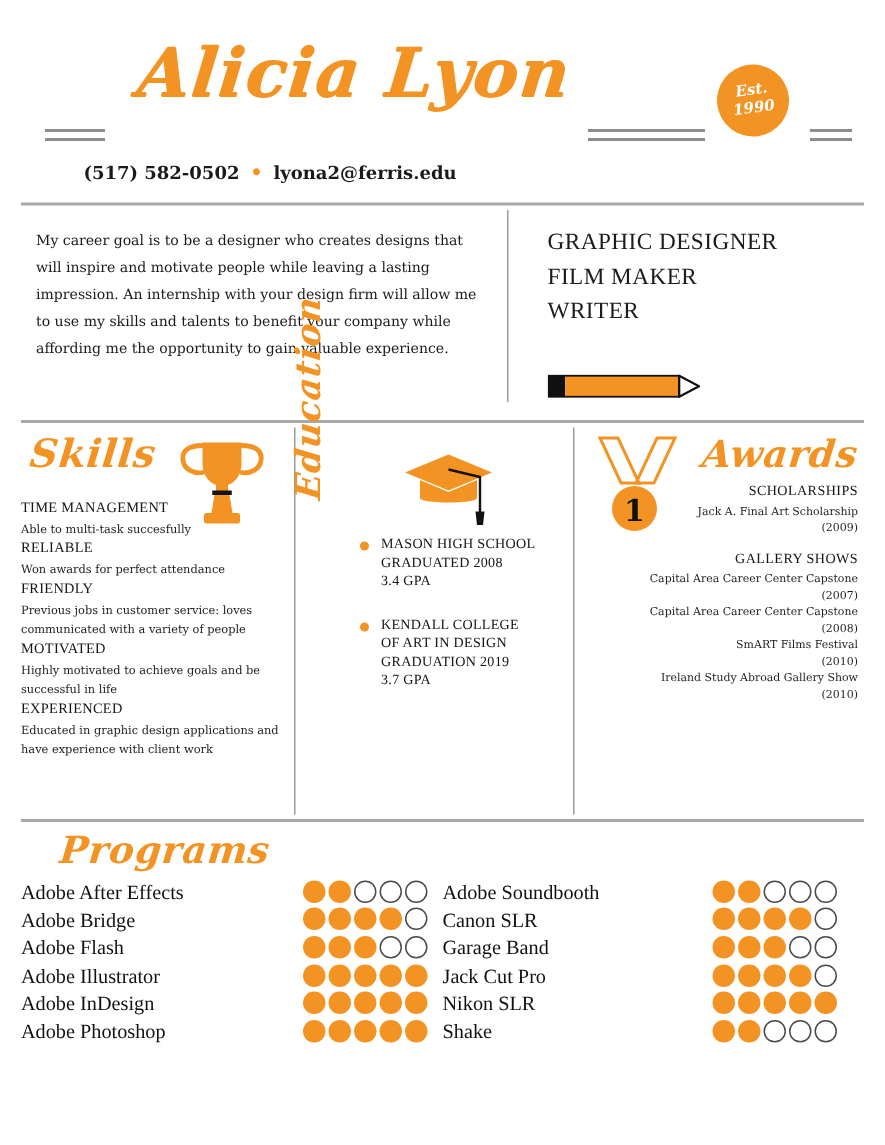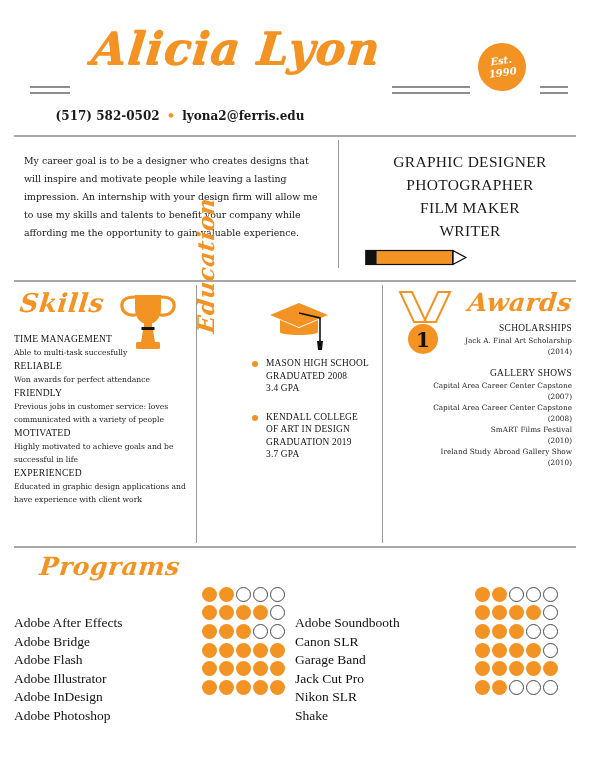--- a/index.html
+++ b/index.html
@@ -74,21 +74,20 @@
     text-align:left;
     color:#18181a;
   }
   
   .titles{position:absolute;left:365px;top:150px;width:210px;}
   .titles div{
     font-family:"Liberation Serif", serif;
     font-size:15.5px;line-height:23px;
     letter-spacing:0.3px;
     color:#1c1c1c;
-    text-align:center;
   }
   .pencil{position:absolute;left:365px;top:249px;width:110px;height:17px;}
 
   
   .skills{position:absolute;left:14px;top:288px;width:176px;}
   .script{
     font-family:"DejaVu Serif", serif;
     font-style:italic;font-weight:bold;
     color:#F29323;
     letter-spacing:0.5px;
@@ -112,21 +111,21 @@
   .edu-vertical{
     position:absolute;left:-4px;top:48px;
     width:160px;
     font-size:23px;
     transform:rotate(-90deg);
     transform-origin:left top;
     text-align:left;
   }
   .edu-vertical span{display:inline-block;transform:skewX(-6deg);}
   .cap{position:absolute;left:72px;top:16px;width:62px;height:50px;}
-  .edu-entries{position:absolute;left:56px;top:72px;width:140px;}
+  .edu-entries{position:absolute;left:44px;top:72px;width:140px;}
   .edu-item{position:relative;margin-bottom:16px;padding-left:14px;}
   .edu-bullet{
     position:absolute;left:0;top:4px;width:6px;height:6px;
     border-radius:50%;background:#F29323;
   }
   .edu-line{
     font-family:"Liberation Serif", serif;
     font-size:9.4px;line-height:12.5px;letter-spacing:0.2px;color:#141414;
   }
 
@@ -143,21 +142,21 @@
     font-family:"DejaVu Serif", serif;
     font-size:7.3px;line-height:11px;color:#1d1d1d;
   }
   .aw-gap{height:9px;}
 
   
   .programs{position:absolute;left:14px;top:552px;width:562px;}
   .programs-title{font-size:25px;margin-left:26px;}
   .prog-cols{display:flex;margin-top:4px;}
   .prog-col{width:281px;display:flex;}
-  .prog-names{padding-top:1px;margin-top:28px;}
+  .prog-names{padding-top:1px;}
   .prog-name{
     font-family:"Liberation Serif", serif;
     font-size:13.5px;line-height:18.6px;color:#111;white-space:nowrap;
   }
   .prog-dots{margin-left:auto;padding-right:18px;}
   .dot-row{height:18.6px;display:flex;align-items:center;gap:2px;}
   .pdot{width:15px;height:15px;border-radius:50%;box-sizing:border-box;}
   .pdot.on{background:#F29323;}
   .pdot.off{background:#ffffff;border:1.2px solid #4a4a4a;}
   .col-left .prog-dots{padding-right:10px;}
@@ -192,21 +191,20 @@
   <div class="hr mid"></div>
   <div class="hr bot"></div>
   <div class="vr v-top"></div>
   <div class="vr v-m1"></div>
   <div class="vr v-m2"></div>
 
   <div class="objective">My career goal is to be a designer who creates designs that will inspire and motivate people while leaving a lasting impression. An internship with your design firm will allow me to use my skills and talents to benefit your company while affording me the opportunity to gain valuable experience.</div>
 
   <div class="titles">
     <div>GRAPHIC DESIGNER</div>
-    <div>PHOTOGRAPHER</div>
     <div>FILM MAKER</div>
     <div>WRITER</div>
   </div>
   <svg class="pencil" viewBox="0 0 110 17">
     <rect x="0.8" y="1.5" width="11" height="14" fill="#111111"></rect>
     <rect x="11.8" y="1.5" width="76" height="14" fill="#F29323"></rect>
     <path d="M87.8 1.5 L101 8.5 L87.8 15.5 Z" fill="#ffffff" stroke="#111111" stroke-width="1.4" stroke-linejoin="round"></path>
     <rect x="0.8" y="1.5" width="87" height="14" fill="none" stroke="#111111" stroke-width="1.2"></rect>
   </svg>
 
@@ -276,21 +274,21 @@
     <svg class="medal" viewBox="0 0 58 66">
       <path d="M4 2 h12 l14 30 h-12 z" fill="none" stroke="#F29323" stroke-width="2"></path>
       <path d="M42 2 h12 l-14 30 h-12 z" fill="none" stroke="#F29323" stroke-width="2"></path>
       <circle cx="27" cy="49" r="15" fill="#F29323"></circle>
       <text x="27" y="57" font-family="DejaVu Serif, serif" font-size="20" font-weight="bold" fill="#111111" text-anchor="middle">1</text>
     </svg>
     <div class="script awards-title">Awards</div>
     <div class="awards-body">
       <div class="aw-head">SCHOLARSHIPS</div>
       <div class="aw-line">Jack A. Final Art Scholarship</div>
-      <div class="aw-line">(2014)</div>
+      <div class="aw-line">(2009)</div>
       <div class="aw-gap"></div>
       <div class="aw-head">GALLERY SHOWS</div>
       <div class="aw-line">Capital Area Career Center Capstone</div>
       <div class="aw-line">(2007)</div>
       <div class="aw-line">Capital Area Career Center Capstone</div>
       <div class="aw-line">(2008)</div>
       <div class="aw-line">SmART Films Festival</div>
       <div class="aw-line">(2010)</div>
       <div class="aw-line">Ireland Study Abroad Gallery Show</div>
       <div class="aw-line">(2010)</div>

